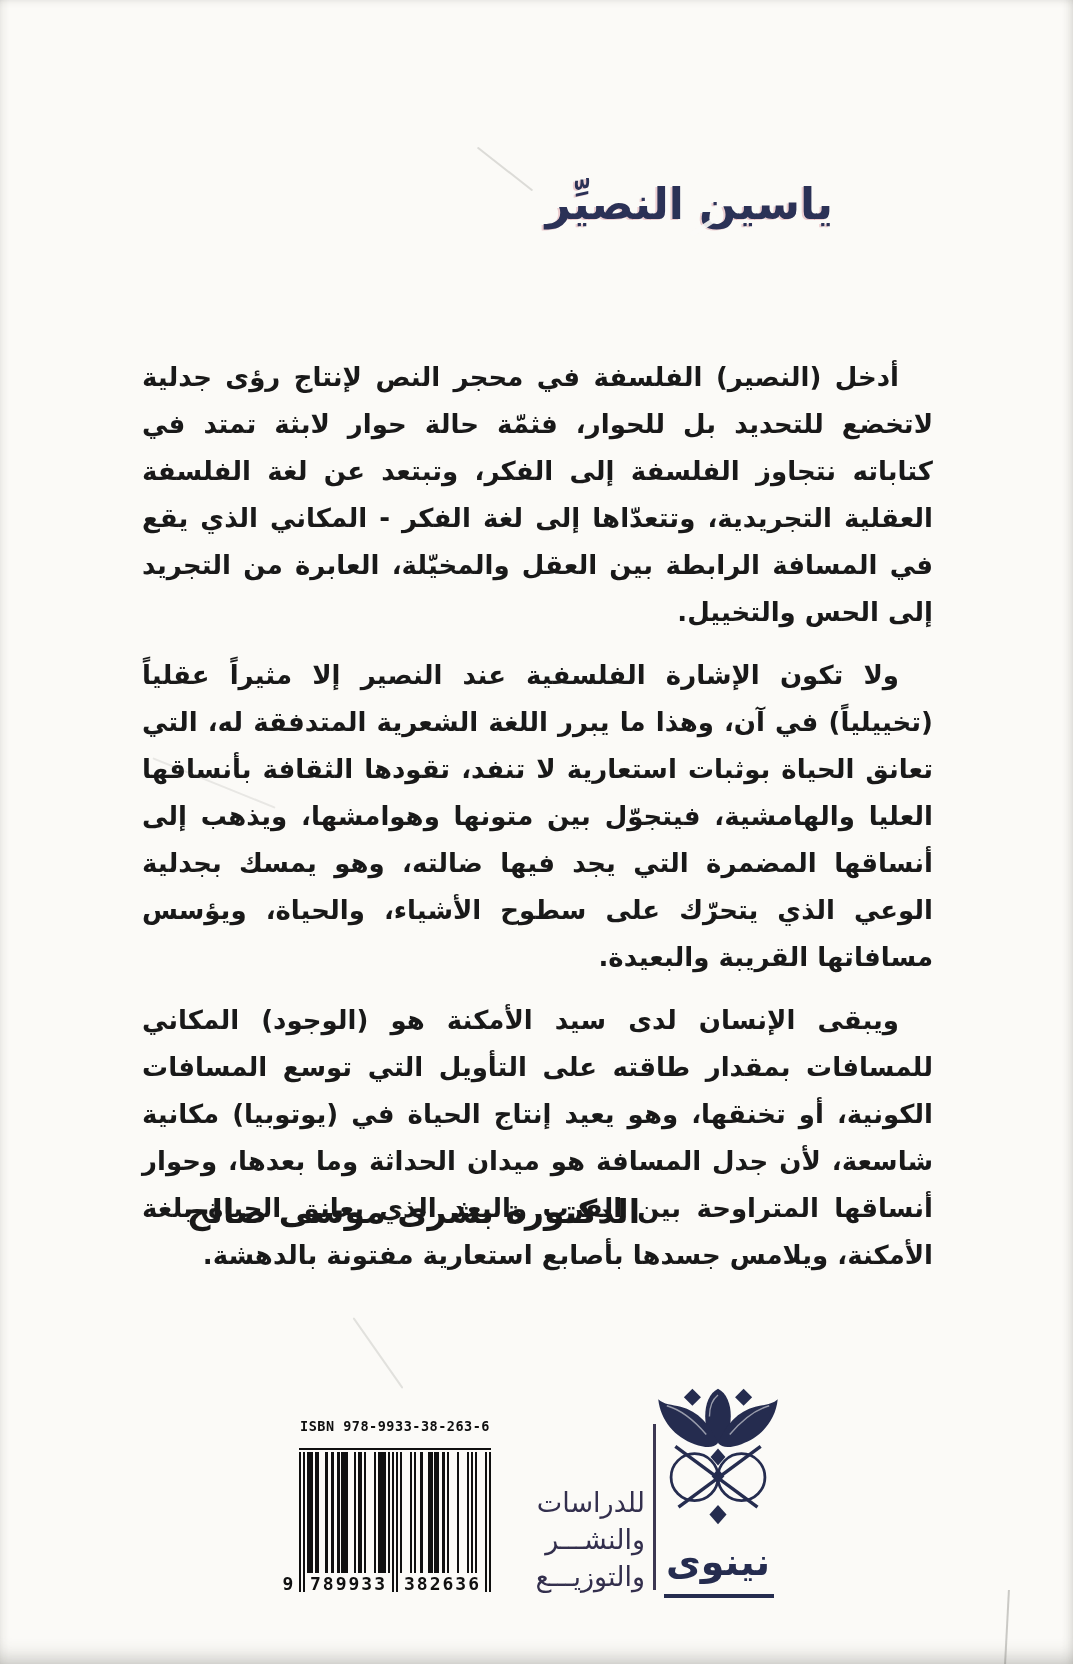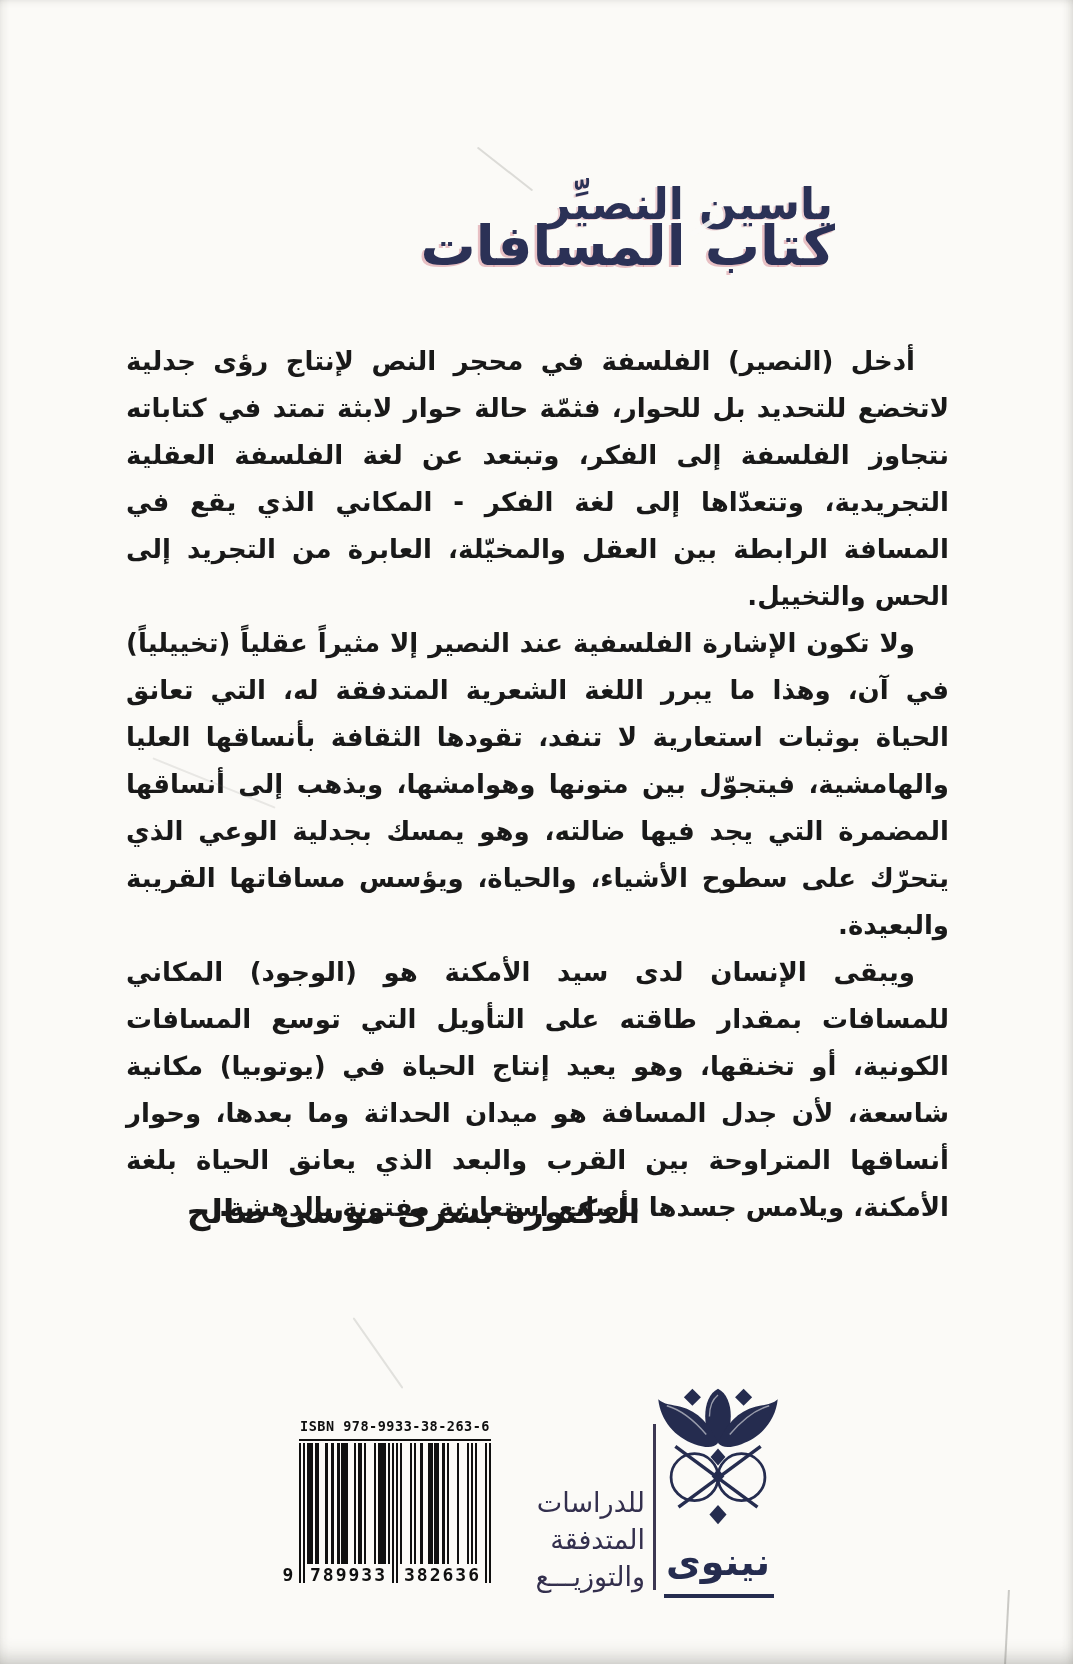--- a/index.html
+++ b/index.html
@@ -26,33 +26,33 @@
     text-shadow:-2.5px 2px 0 rgba(190,60,80,.30);
     white-space:nowrap;
   }
   
   .blurb {
     position:absolute; top:338px; left:126px; right:124px;
     direction:rtl; text-align:justify;
     font-size:26px; line-height:47px; font-weight:bold;
     color:var(--ink,#191919);
   }
-  .blurb p { margin:0; text-indent:34px; }
+  .blurb p { margin:16px; text-indent:34px; }
   .signature {
     position:absolute; top:1192px; right:433px; direction:rtl;
     font-size:33px; font-weight:bold; color:var(--ink,#191919);
     white-space:nowrap;
     margin-left:28px;
   }
   
   .barcode { position:absolute; left:299px; top:1418px; width:192px; }
   .isbn-label {
     font-family:"DejaVu Sans Mono", monospace; font-size:13.5px; font-weight:bold;
     color:#101010; text-align:center; letter-spacing:.5px;
-    border-bottom:2px solid #101010; padding-bottom:5px; white-space:nowrap;
+    border-bottom:2px solid #101010; padding-bottom:14px; white-space:nowrap;
   }
   .bars { position:relative; height:142px; margin-top:2px; }
   .bar  { position:absolute; top:0; background:#101010; }
   .bc-digits {
     position:absolute; top:121px; font-family:"DejaVu Sans Mono", monospace;
     font-size:18px; font-weight:bold; color:#101010; text-align:center;
   }
   #bcFirst { left:-19px; width:16px; }
   #bcL { left:8px;   width:83px; letter-spacing:2px; }
   #bcR { left:102px; width:83px; letter-spacing:2px; }
@@ -78,21 +78,20 @@
                background:var(--paper,#fbfaf7); transform:rotate(-33deg); opacity:.9; }
   .fold { position:absolute; left:1006px; top:1590px; width:2px; height:74px;
           background:rgba(90,90,84,.30); transform:rotate(3deg); }
 </style>
 </head>
 <body>
 
 <div class="page">
 
   <div class="author">ياسين النصيِّر</div>
-  <div class="title">كتاب المسافات</div>
   <div class="scr-title"></div>
 
   <div class="blurb">
     <p>أدخل (النصير) الفلسفة في محجر النص لإنتاج رؤى جدلية لاتخضع للتحديد بل للحوار، فثمّة حالة حوار لابثة تمتد في كتاباته نتجاوز الفلسفة إلى الفكر، وتبتعد عن لغة الفلسفة العقلية التجريدية، وتتعدّاها إلى لغة الفكر - المكاني الذي يقع في المسافة الرابطة بين العقل والمخيّلة، العابرة من التجريد إلى الحس والتخييل.</p>
     <p>ولا تكون الإشارة الفلسفية عند النصير إلا مثيراً عقلياً (تخييلياً) في آن، وهذا ما يبرر اللغة الشعرية المتدفقة له، التي تعانق الحياة بوثبات استعارية لا تنفد، تقودها الثقافة بأنساقها العليا والهامشية، فيتجوّل بين متونها وهوامشها، ويذهب إلى أنساقها المضمرة التي يجد فيها ضالته، وهو يمسك بجدلية الوعي الذي يتحرّك على سطوح الأشياء، والحياة، ويؤسس مسافاتها القريبة والبعيدة.</p>
     <p>ويبقى الإنسان لدى سيد الأمكنة هو (الوجود) المكاني للمسافات بمقدار طاقته على التأويل التي توسع المسافات الكونية، أو تخنقها، وهو يعيد إنتاج الحياة في (يوتوبيا) مكانية شاسعة، لأن جدل المسافة هو ميدان الحداثة وما بعدها، وحوار أنساقها المتراوحة بين القرب والبعد الذي يعانق الحياة بلغة الأمكنة، ويلامس جسدها بأصابع استعارية مفتونة بالدهشة.</p>
   </div>
   <div class="signature">الدكتورة بشرى موسى صالح</div>
 
   <div class="barcode">
@@ -129,21 +128,21 @@
         <div class="bar" style="left: 167.75px; width: 2.27px; height: 121px;"></div>
         <div class="bar" style="left: 171.79px; width: 2.27px; height: 121px;"></div>
         <div class="bar" style="left: 175.83px; width: 2.27px; height: 121px;"></div>
         <div class="bar" style="left: 185.94px; width: 2.27px; height: 140px;"></div>
         <div class="bar" style="left: 189.98px; width: 2.27px; height: 140px;"></div>
       </div>
   </div>
 
   <div class="tagline">
     <div>للدراسات</div>
-    <div>المتدفقة</div>
+    <div>والنشـــر</div>
     <div>والتوزيـــع</div>
   </div>
   <div class="divider"></div>
 
   <svg class="logo-svg" viewBox="0 0 120 150" xmlns="http://www.w3.org/2000/svg">
     <g fill="var(--logo-navy,#252c4f)">
 
       <polygon points="28,18 36,10 44,18 36,26"></polygon>
       <polygon points="76,18 84,10 92,18 84,26"></polygon>
 

